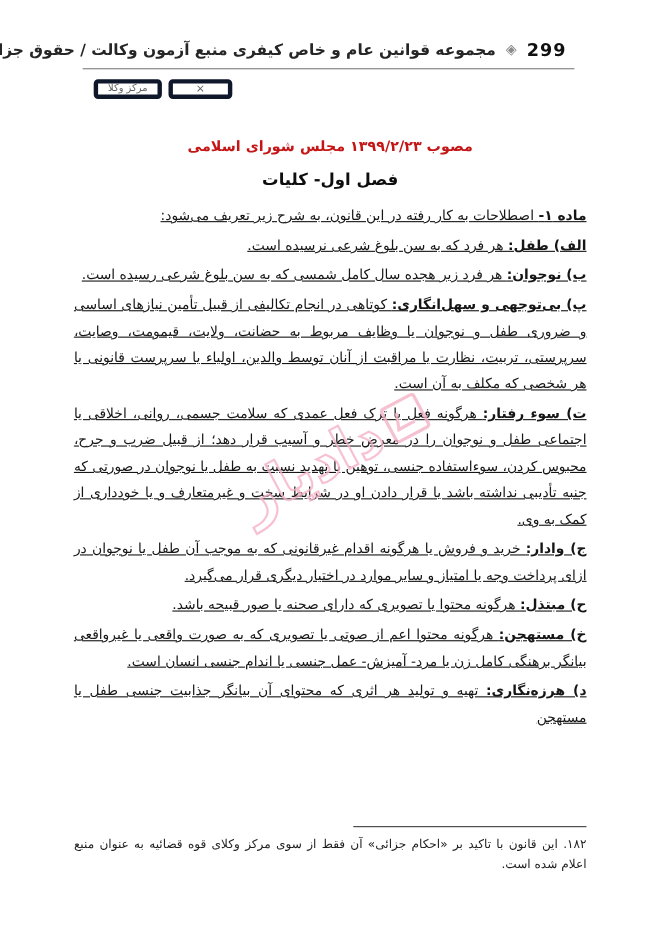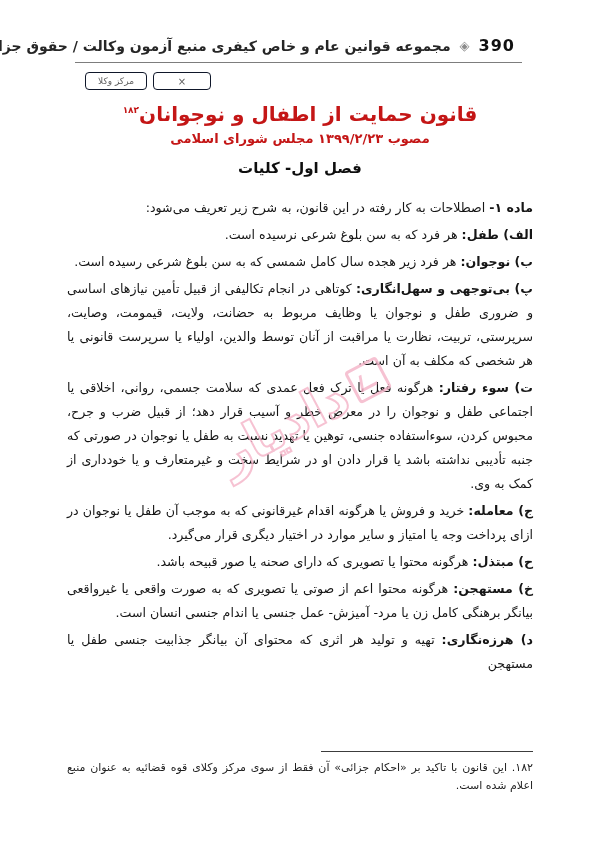--- a/index.html
+++ b/index.html
@@ -19,35 +19,35 @@
     display:flex;align-items:center;gap:9px;direction:rtl;
   }
   .page-number{font-weight:bold;font-size:16px;color:#101010;letter-spacing:1px;}
   .ornament{color:#8a8a8a;font-size:13px;line-height:1;}
   .book-title{font-size:14px;color:#262626;white-space:nowrap;font-weight:bold;}
   .header-rule{position:absolute;top:62px;right:78px;left:75px;border-top:1.5px solid #7d7d7d;}
   
   .tabs{position:absolute;top:72px;left:85px;display:flex;gap:6px;direction:ltr;}
   .tab{
     box-sizing:border-box;height:18px;display:flex;align-items:center;justify-content:center;
-    border:1px solid #0f172a;border-radius:4px;background:#fff;
+    border:4px solid #0f172a;border-radius:4px;background:#fff;
     font-size:9px;color:#5f5f5f;cursor:pointer;padding:0 6px;
   }
   .tab-center{min-width:62px;}
   .tab-close{min-width:58px;font-size:10px;}
   
   .title-block{position:absolute;top:101px;right:0;left:0;text-align:center;}
   .law-title{font-size:20px;font-weight:bold;color:var(--accent_red);line-height:1.3;}
   .law-title sup{font-size:9px;font-weight:bold;}
-  .subtitle{font-size:13px;font-weight:bold;color:var(--accent_red);margin-top:4px;}
+  .subtitle{font-size:13px;font-weight:bold;color:var(--accent_red);margin-top:25px;}
   .chapter{font-size:15px;font-weight:bold;color:#0e0e0e;margin-top:13px;}
   
   .body-text{
-    position:absolute;top:196px;right:67px;left:67px;
-    font-size:12.6px;line-height:24px;text-align:justify;color:var(--ink);
+    position:absolute;top:184px;right:67px;left:67px;
+    font-size:12.6px;line-height:24px;text-align:justify;color:var(--ink);text-decoration:underline;
   }
   .body-text p{margin:0 0 3px 0;}
   .lead{font-weight:bold;}
   
   .watermark{
     position:absolute;top:398px;left:158px;width:240px;
     transform:rotate(-28deg);transform-origin:center;
     display:flex;align-items:center;gap:8px;direction:rtl;
     opacity:.8;pointer-events:none;
   }
@@ -69,48 +69,47 @@
   .footnote-rule{width:212px;border-top:1.5px solid #3c3c3c;margin-bottom:7px;}
   .footnote{font-size:11px;line-height:1.65;text-align:justify;color:#1e1e1e;}
   .footnote .fn-ref{letter-spacing:.5px;}
 </style>
 </head>
 <body>
 
 <div class="page">
 
   <div class="header-row">
-    <span class="page-number">390</span>
+    <span class="page-number">299</span>
     <span class="ornament">◈</span>
     <span class="book-title">مجموعه قوانین عام و خاص کیفری منبع آزمون وکالت / حقوق جزا</span>
   </div>
   <div class="header-rule"></div>
 
   <div class="tabs">
     <div class="tab tab-center">
       <span>مرکز وکلا</span>
     </div>
     <div class="tab tab-close">
       <span>×</span>
     </div>
   </div>
 
   <div class="title-block">
-    <div class="law-title"><span>قانون حمایت از اطفال و نوجوانان</span><sup>۱۸۲</sup></div>
     <div class="subtitle">مصوب ۱۳۹۹/۲/۲۳ مجلس شورای اسلامی</div>
     <div class="chapter">فصل اول- کلیات</div>
   </div>
 
   <div class="body-text">
     <p><span class="lead">ماده ۱-</span><span> اصطلاحات به کار رفته در این قانون، به شرح زیر تعریف می‌شود:</span></p>
     <p><span class="lead">الف) طفل:</span><span> هر فرد که به سن بلوغ شرعی نرسیده است.</span></p>
     <p><span class="lead">ب) نوجوان:</span><span> هر فرد زیر هجده سال کامل شمسی که به سن بلوغ شرعی رسیده است.</span></p>
     <p><span class="lead">پ) بی‌توجهی و سهل‌انگاری:</span><span> کوتاهی در انجام تکالیفی از قبیل تأمین نیازهای اساسی و ضروری طفل و نوجوان یا وظایف مربوط به حضانت، ولایت، قیمومت، وصایت، سرپرستی، تربیت، نظارت یا مراقبت از آنان توسط والدین، اولیاء یا سرپرست قانونی یا هر شخصی که مکلف به آن است.</span></p>
     <p><span class="lead">ت) سوء رفتار:</span><span> هرگونه فعل یا ترک فعل عمدی که سلامت جسمی، روانی، اخلاقی یا اجتماعی طفل و نوجوان را در معرض خطر و آسیب قرار دهد؛ از قبیل ضرب و جرح، محبوس کردن، سوءاستفاده جنسی، توهین یا تهدید نسبت به طفل یا نوجوان در صورتی که جنبه تأدیبی نداشته باشد یا قرار دادن او در شرایط سخت و غیرمتعارف و یا خودداری از کمک به وی.</span></p>
-    <p><span class="lead">ج) معامله:</span><span> خرید و فروش یا هرگونه اقدام غیرقانونی که به موجب آن طفل یا نوجوان در ازای پرداخت وجه یا امتیاز و سایر موارد در اختیار دیگری قرار می‌گیرد.</span></p>
+    <p><span class="lead">ج) وادار:</span><span> خرید و فروش یا هرگونه اقدام غیرقانونی که به موجب آن طفل یا نوجوان در ازای پرداخت وجه یا امتیاز و سایر موارد در اختیار دیگری قرار می‌گیرد.</span></p>
     <p><span class="lead">ح) مبتذل:</span><span> هرگونه محتوا یا تصویری که دارای صحنه یا صور قبیحه باشد.</span></p>
     <p><span class="lead">خ) مستهجن:</span><span> هرگونه محتوا اعم از صوتی یا تصویری که به صورت واقعی یا غیرواقعی بیانگر برهنگی کامل زن یا مرد- آمیزش- عمل جنسی یا اندام جنسی انسان است.</span></p>
     <p><span class="lead">د) هرزه‌نگاری:</span><span> تهیه و تولید هر اثری که محتوای آن بیانگر جذابیت جنسی طفل یا مستهجن</span></p>
   </div>
 
   <div class="watermark">
     <span class="wm-logo"></span>
     <span class="wm-text">دادیار</span>
   </div>
 

